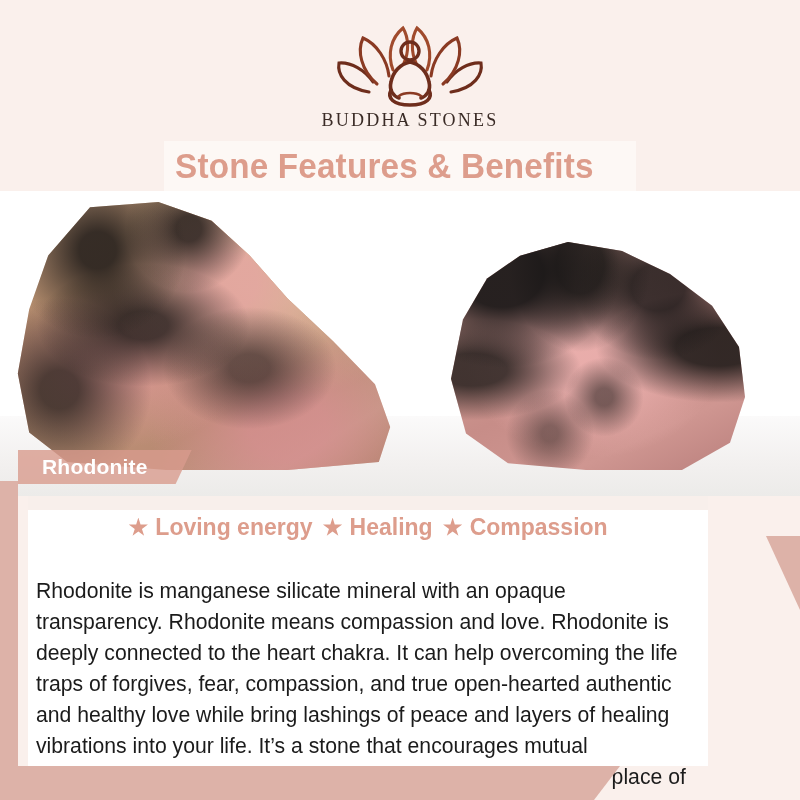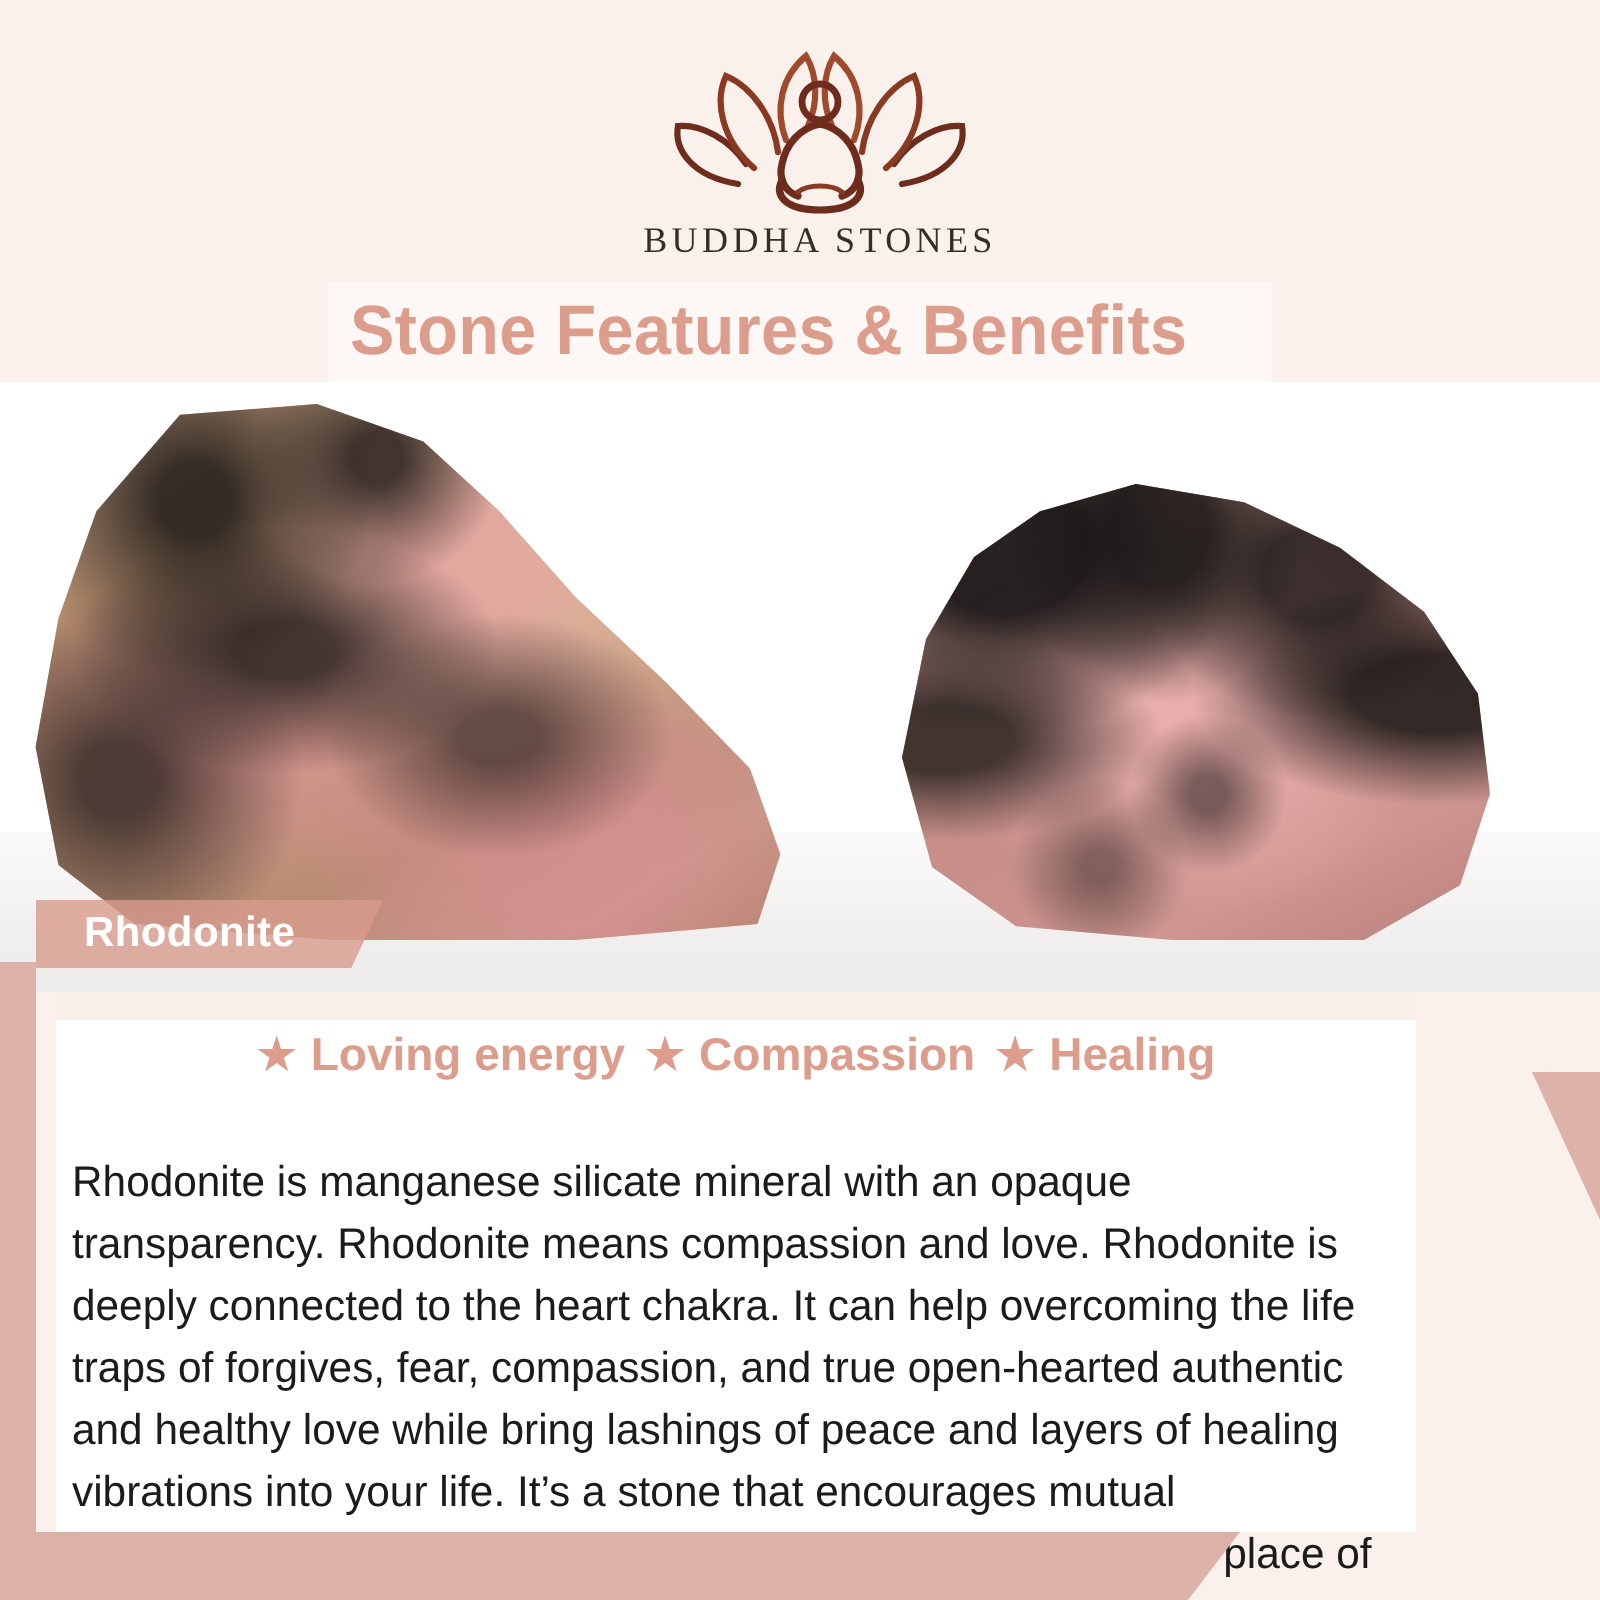--- a/index.html
+++ b/index.html
@@ -321,25 +321,25 @@
   <div id="desc-panel">
     <div id="desc-divider"></div>
 
     <div id="benefits-row">
       <div class="benefit-item">
         <span class="star-icon"></span>
         <span class="benefit-label">Loving energy</span>
       </div>
       <div class="benefit-item">
         <span class="star-icon"></span>
-        <span class="benefit-label">Compassion</span>
+        <span class="benefit-label">Healing</span>
       </div>
       <div class="benefit-item">
         <span class="star-icon"></span>
-        <span class="benefit-label">Healing</span>
+        <span class="benefit-label">Compassion</span>
       </div>
     </div>
 
     <p id="desc-body">Rhodonite is manganese silicate mineral with an opaque transparency. Rhodonite means compassion and love. Rhodonite is deeply connected to the heart chakra. It can help overcoming the life traps of forgives, fear, compassion, and true open-hearted authentic and healthy love while bring lashings of peace and layers of healing vibrations into your life. It’s a stone that encourages mutual understanding and the ability to embrace compromise from a place of pure and honest acceptance.</p>
   </div>
 
   <div id="left-stripe"></div>
   <div id="bottom-bar"></div>
 
 </div>

